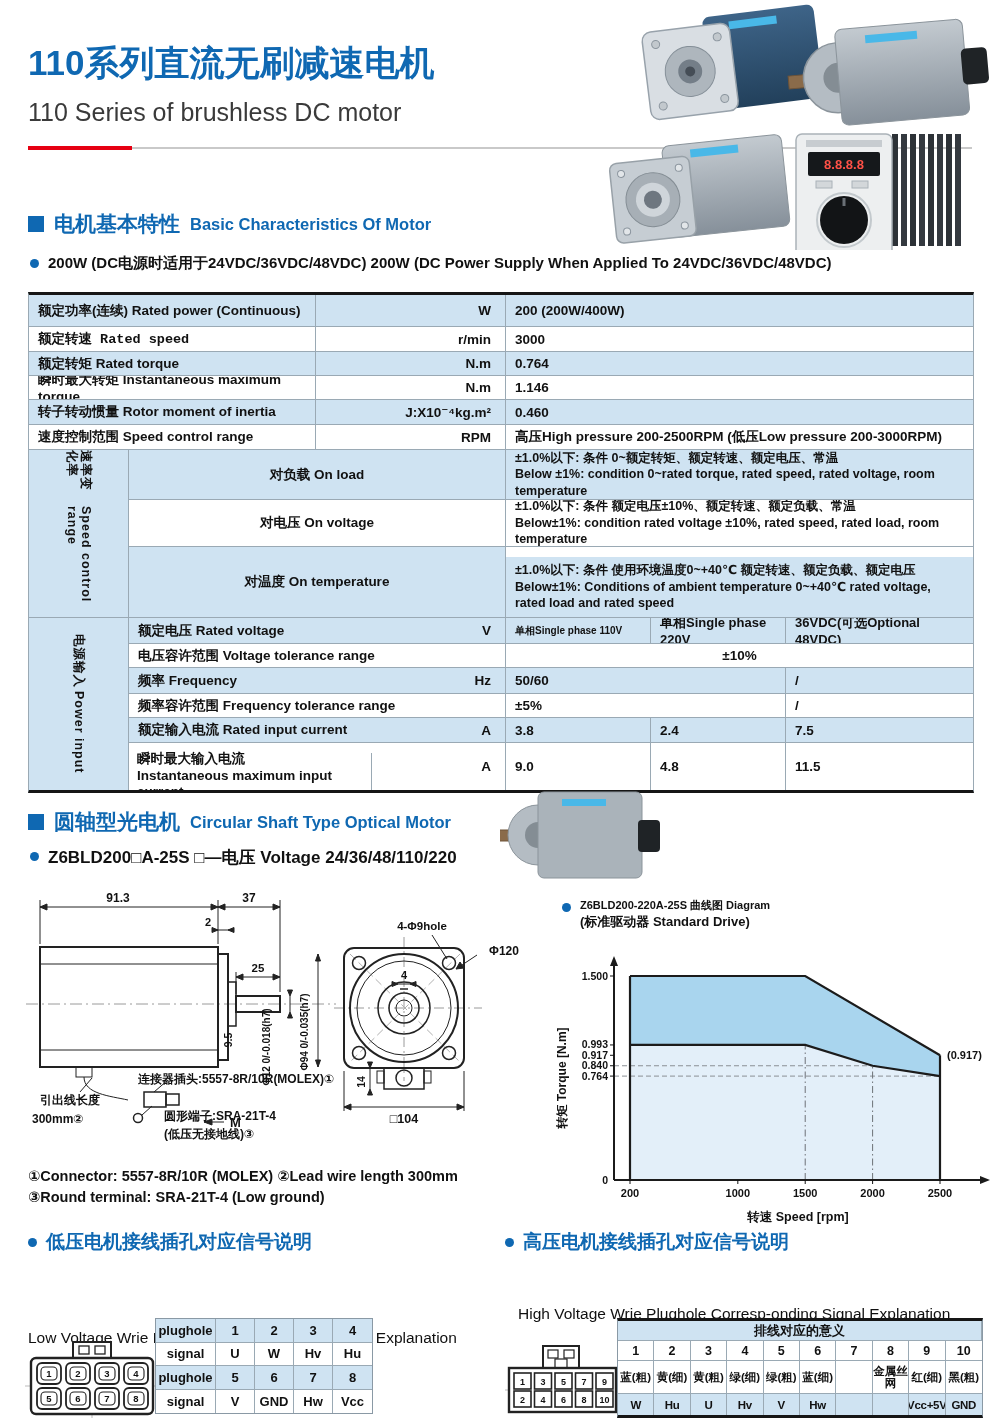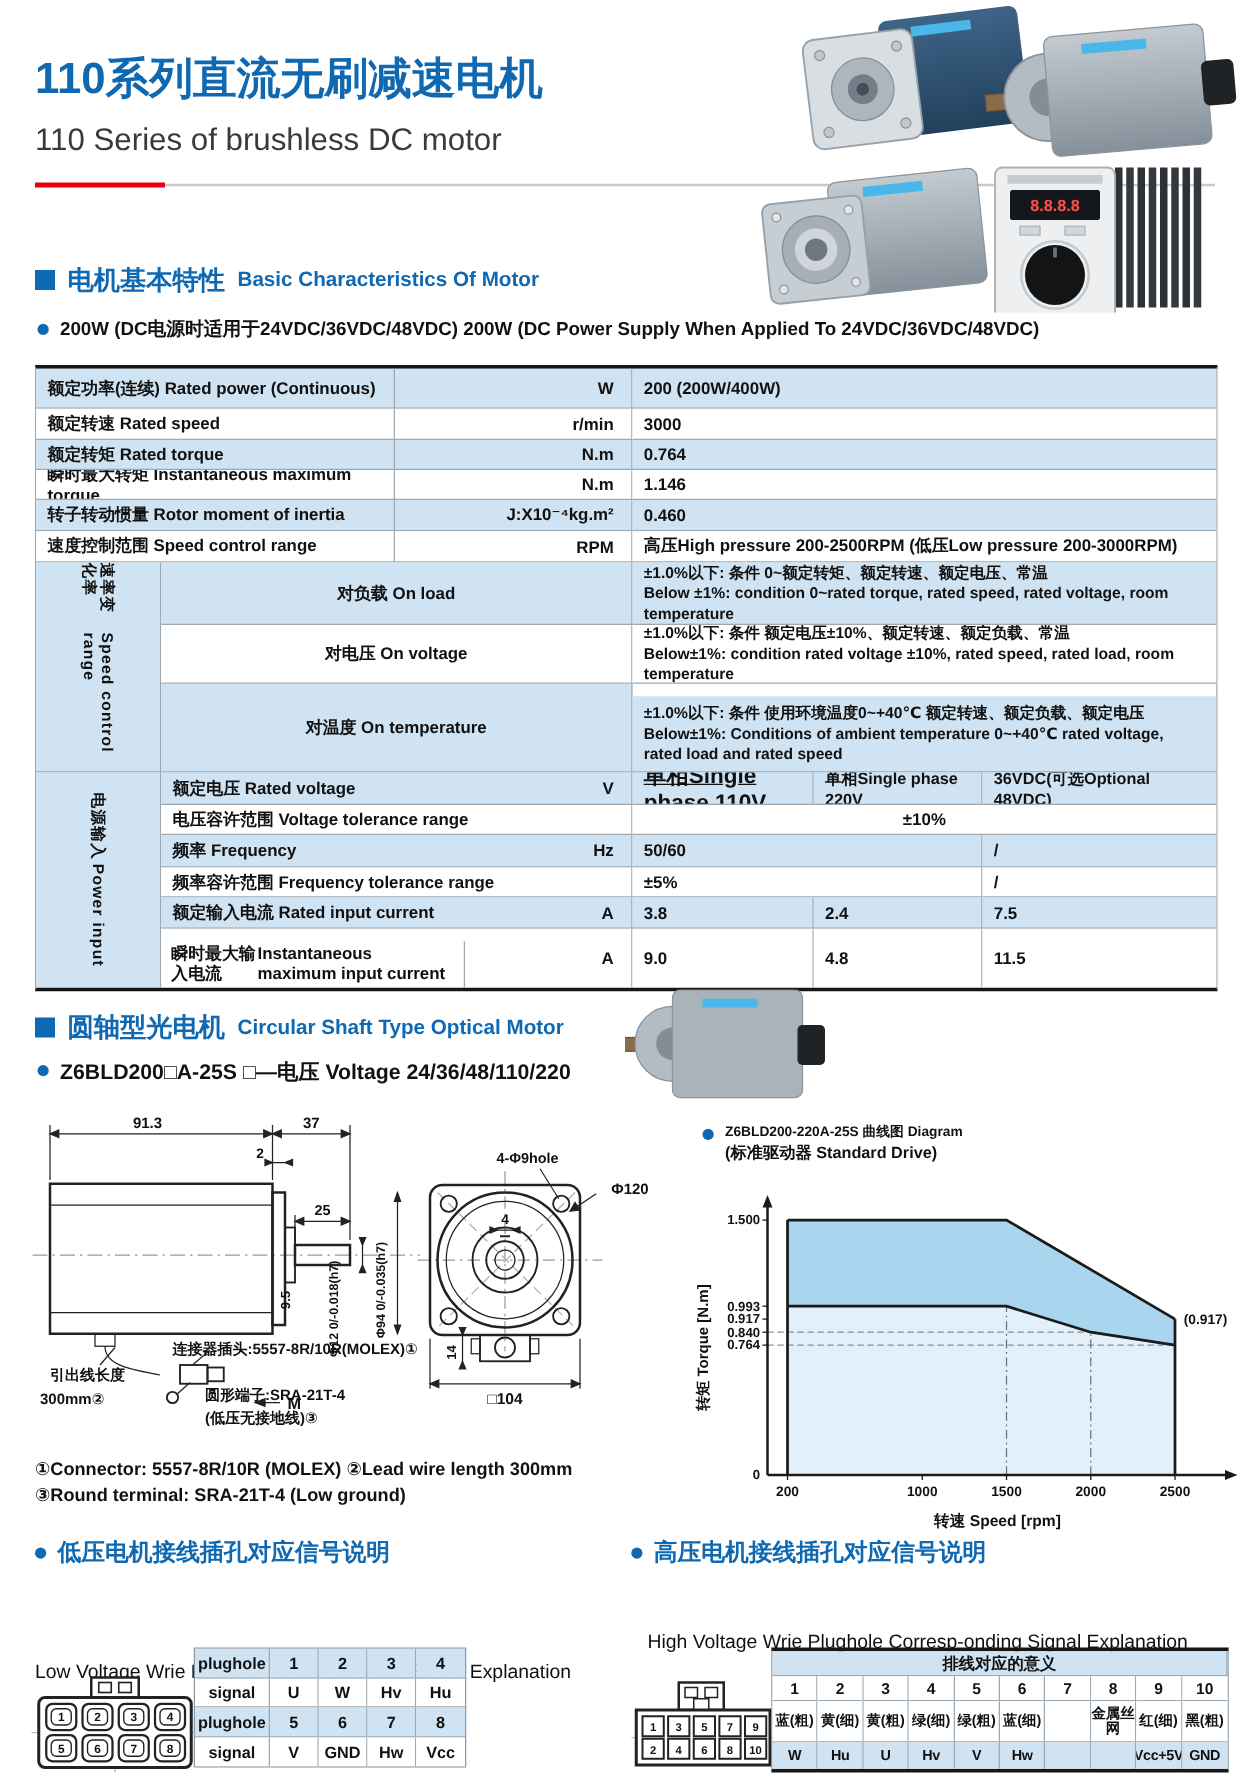--- a/index.html
+++ b/index.html
@@ -25,21 +25,21 @@
       width:944px;border-top:3px solid #161616;border-bottom:3px solid #161616;
       border-left:1px solid #9aa9b4;border-right:1px solid #9aa9b4;}
   .c{border-right:1px solid #9aa9b4;border-bottom:1px solid #9aa9b4;display:flex;align-items:center;
      padding:2px 9px;font-size:13.5px;font-weight:600;overflow:hidden;}
   .er{border-right:none;} .eb{border-bottom:none;}
   .bgB{background:#cfe3f2;} .bgW{background:#ffffff;}
   .ur{justify-content:flex-end;padding-right:14px;}
   .vc{justify-content:center;text-align:center;}
   .cond{flex-direction:column;align-items:flex-start;justify-content:center;font-size:12.5px;line-height:1.32;font-weight:600;}
   .lu{justify-content:space-between;padding-right:14px;}
-  .two{flex-direction:row;align-items:flex-start;justify-content:center;line-height:1.25;margin-top:19px;}
+  .two{flex-direction:column;align-items:flex-start;justify-content:center;line-height:1.25;margin-top:19px;}
   .vcell{justify-content:center;padding:0;}
   .vtxt{writing-mode:vertical-rl;text-orientation:sideways;display:flex;gap:3px;
         font-size:12.5px;font-weight:700;letter-spacing:1px;line-height:1.15;}
   
   .bh{display:flex;align-items:center;gap:9px;}
   .bh .t{font-size:19px;font-weight:bold;color:#0f68b2;}
   .ben{font-size:15.5px;color:#101010;}
   .note{font-size:14.5px;font-weight:600;}
   
   .lvt{display:grid;grid-template-columns:60px 39px 39px 39px 39px;grid-template-rows:repeat(4,23.5px);
@@ -144,21 +144,21 @@
     <div class="dot"></div>
     <span class="t">200W (DC电源时适用于24VDC/36VDC/48VDC) 200W (DC Power Supply When Applied To 24VDC/36VDC/48VDC)</span>
   </div>
 
   <div class="abs st" style="left:28px;top:292px;">
 
     <div class="c bgB" style="grid-column:1/3;grid-row:1;">额定功率(连续) Rated power (Continuous)</div>
     <div class="c bgB ur" style="grid-column:3/4;grid-row:1;">W</div>
     <div class="c bgB er" style="grid-column:4/7;grid-row:1;">200 (200W/400W)</div>
 
-    <div class="c bgW" style="grid-column:1/3;grid-row:2;">额定转速 Rated speed</div>
+    <div class="c bgW" style="grid-column:1/3;grid-row:2;font-family:Liberation Mono, monospace;">额定转速 Rated speed</div>
     <div class="c bgW ur" style="grid-column:3/4;grid-row:2;">r/min</div>
     <div class="c bgW er" style="grid-column:4/7;grid-row:2;">3000</div>
 
     <div class="c bgB" style="grid-column:1/3;grid-row:3;">额定转矩 Rated torque</div>
     <div class="c bgB ur" style="grid-column:3/4;grid-row:3;">N.m</div>
     <div class="c bgB er" style="grid-column:4/7;grid-row:3;">0.764</div>
 
     <div class="c bgW" style="grid-column:1/3;grid-row:4;">瞬时最大转矩 Instantaneous maximum torque</div>
     <div class="c bgW ur" style="grid-column:3/4;grid-row:4;">N.m</div>
     <div class="c bgW er" style="grid-column:4/7;grid-row:4;">1.146</div>
@@ -200,21 +200,21 @@
       <div class="vtxt">
         <span>电源输入</span>
         <span>Power input</span>
       </div>
     </div>
 
     <div class="c bgB lu" style="grid-column:2/4;grid-row:10;">
       <span>额定电压 Rated voltage</span>
       <span>V</span>
     </div>
-    <div class="c bgB" style="grid-column:4/5;grid-row:10;font-size:18px;text-decoration:underline;">单相Single phase 110V</div>
+    <div class="c bgB" style="grid-column:4/5;grid-row:10;font-size:10px;">单相Single phase 110V</div>
     <div class="c bgB" style="grid-column:5/6;grid-row:10;font-size:13px;">单相Single phase 220V</div>
     <div class="c bgB er" style="grid-column:6/7;grid-row:10;font-size:13px;">36VDC(可选Optional 48VDC)</div>
 
     <div class="c bgW" style="grid-column:2/4;grid-row:11;">电压容许范围 Voltage tolerance range</div>
     <div class="c bgW er vc" style="grid-column:4/7;grid-row:11;">±10%</div>
 
     <div class="c bgB lu" style="grid-column:2/4;grid-row:12;">
       <span>频率 Frequency</span>
       <span>Hz</span>
     </div>

